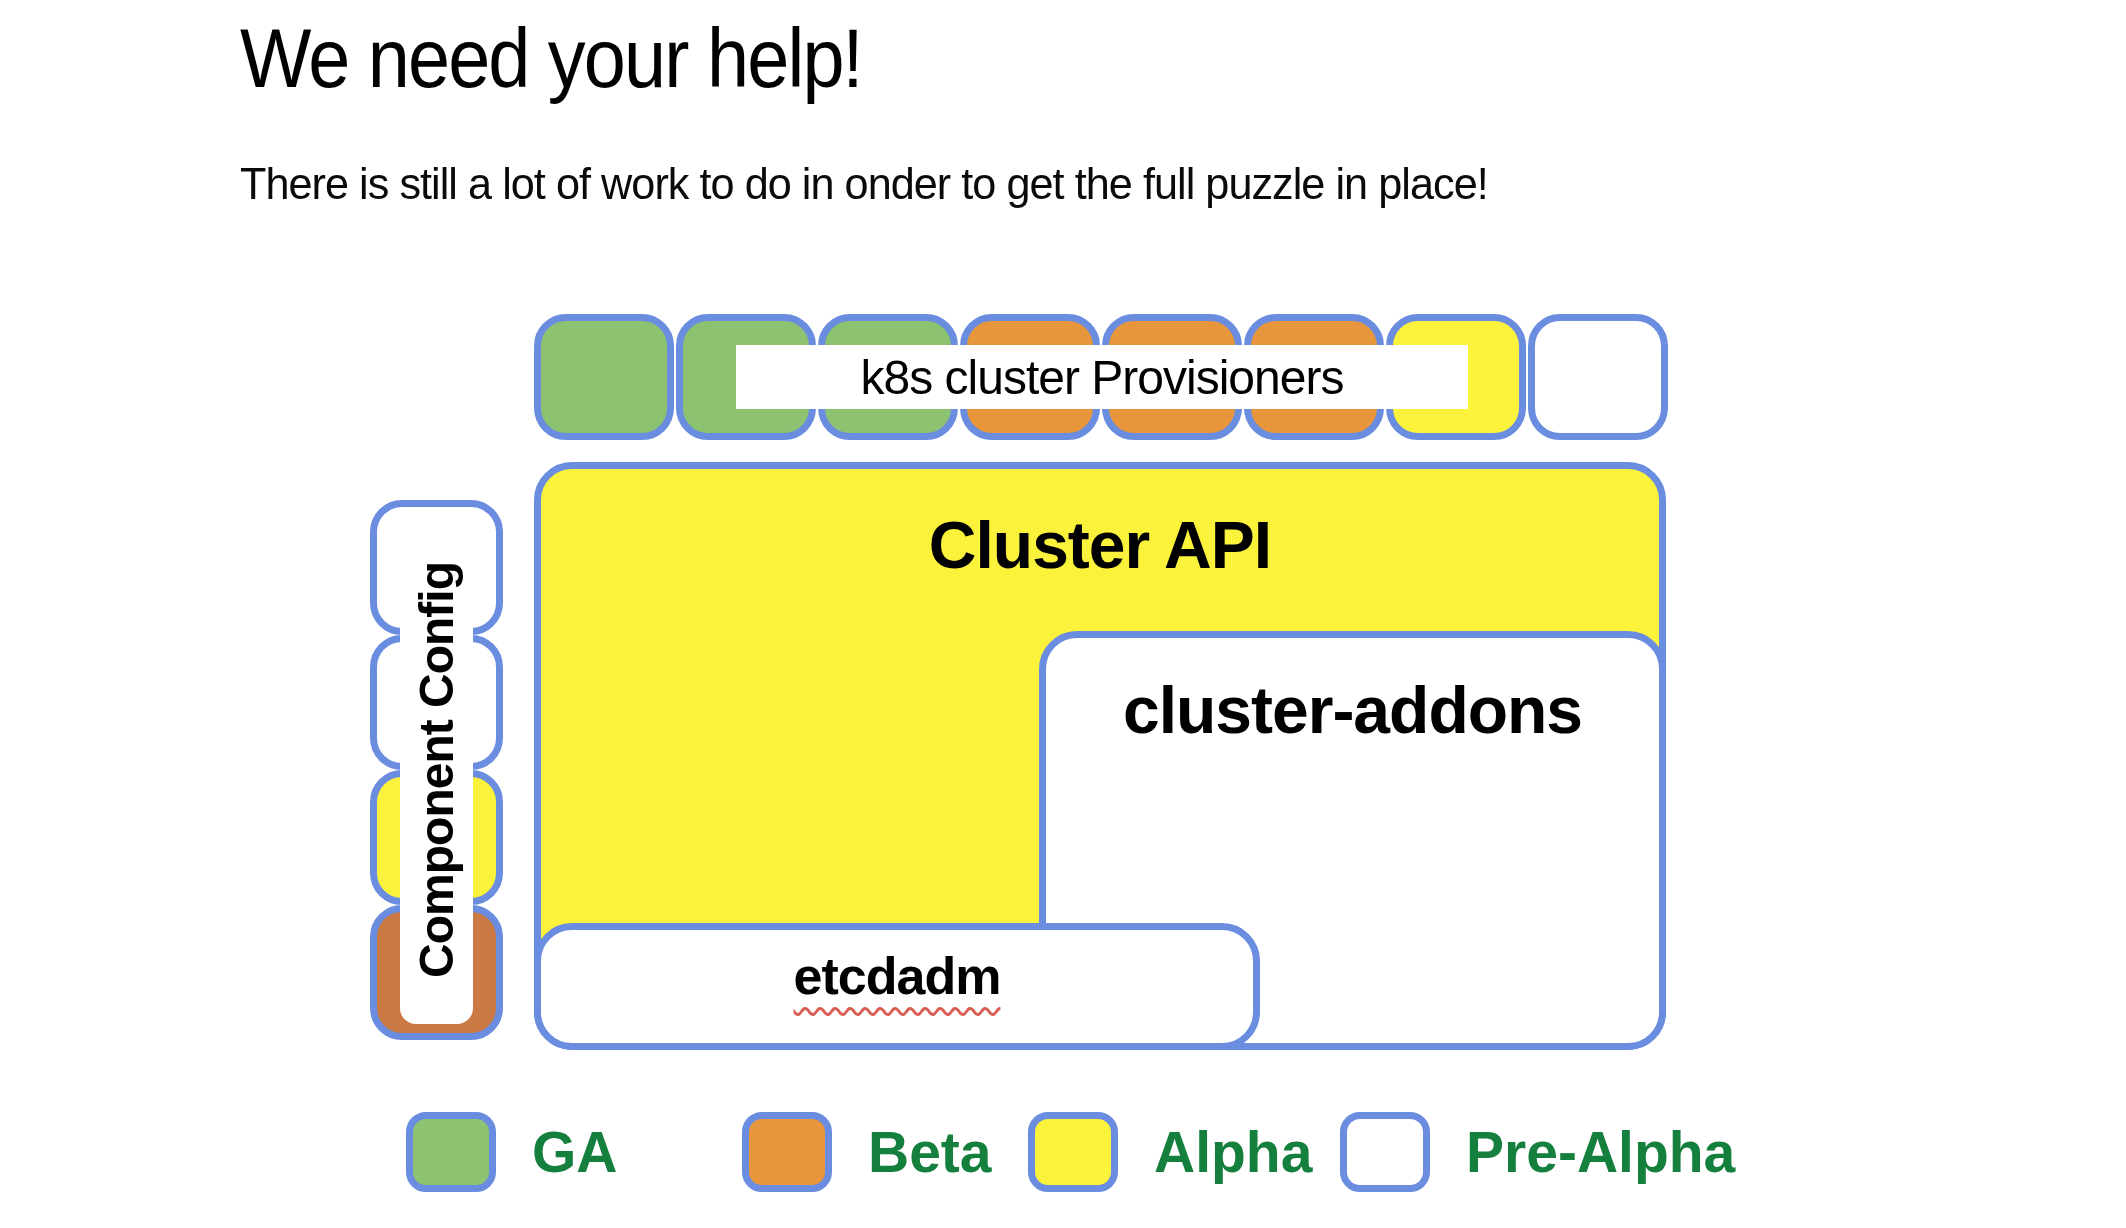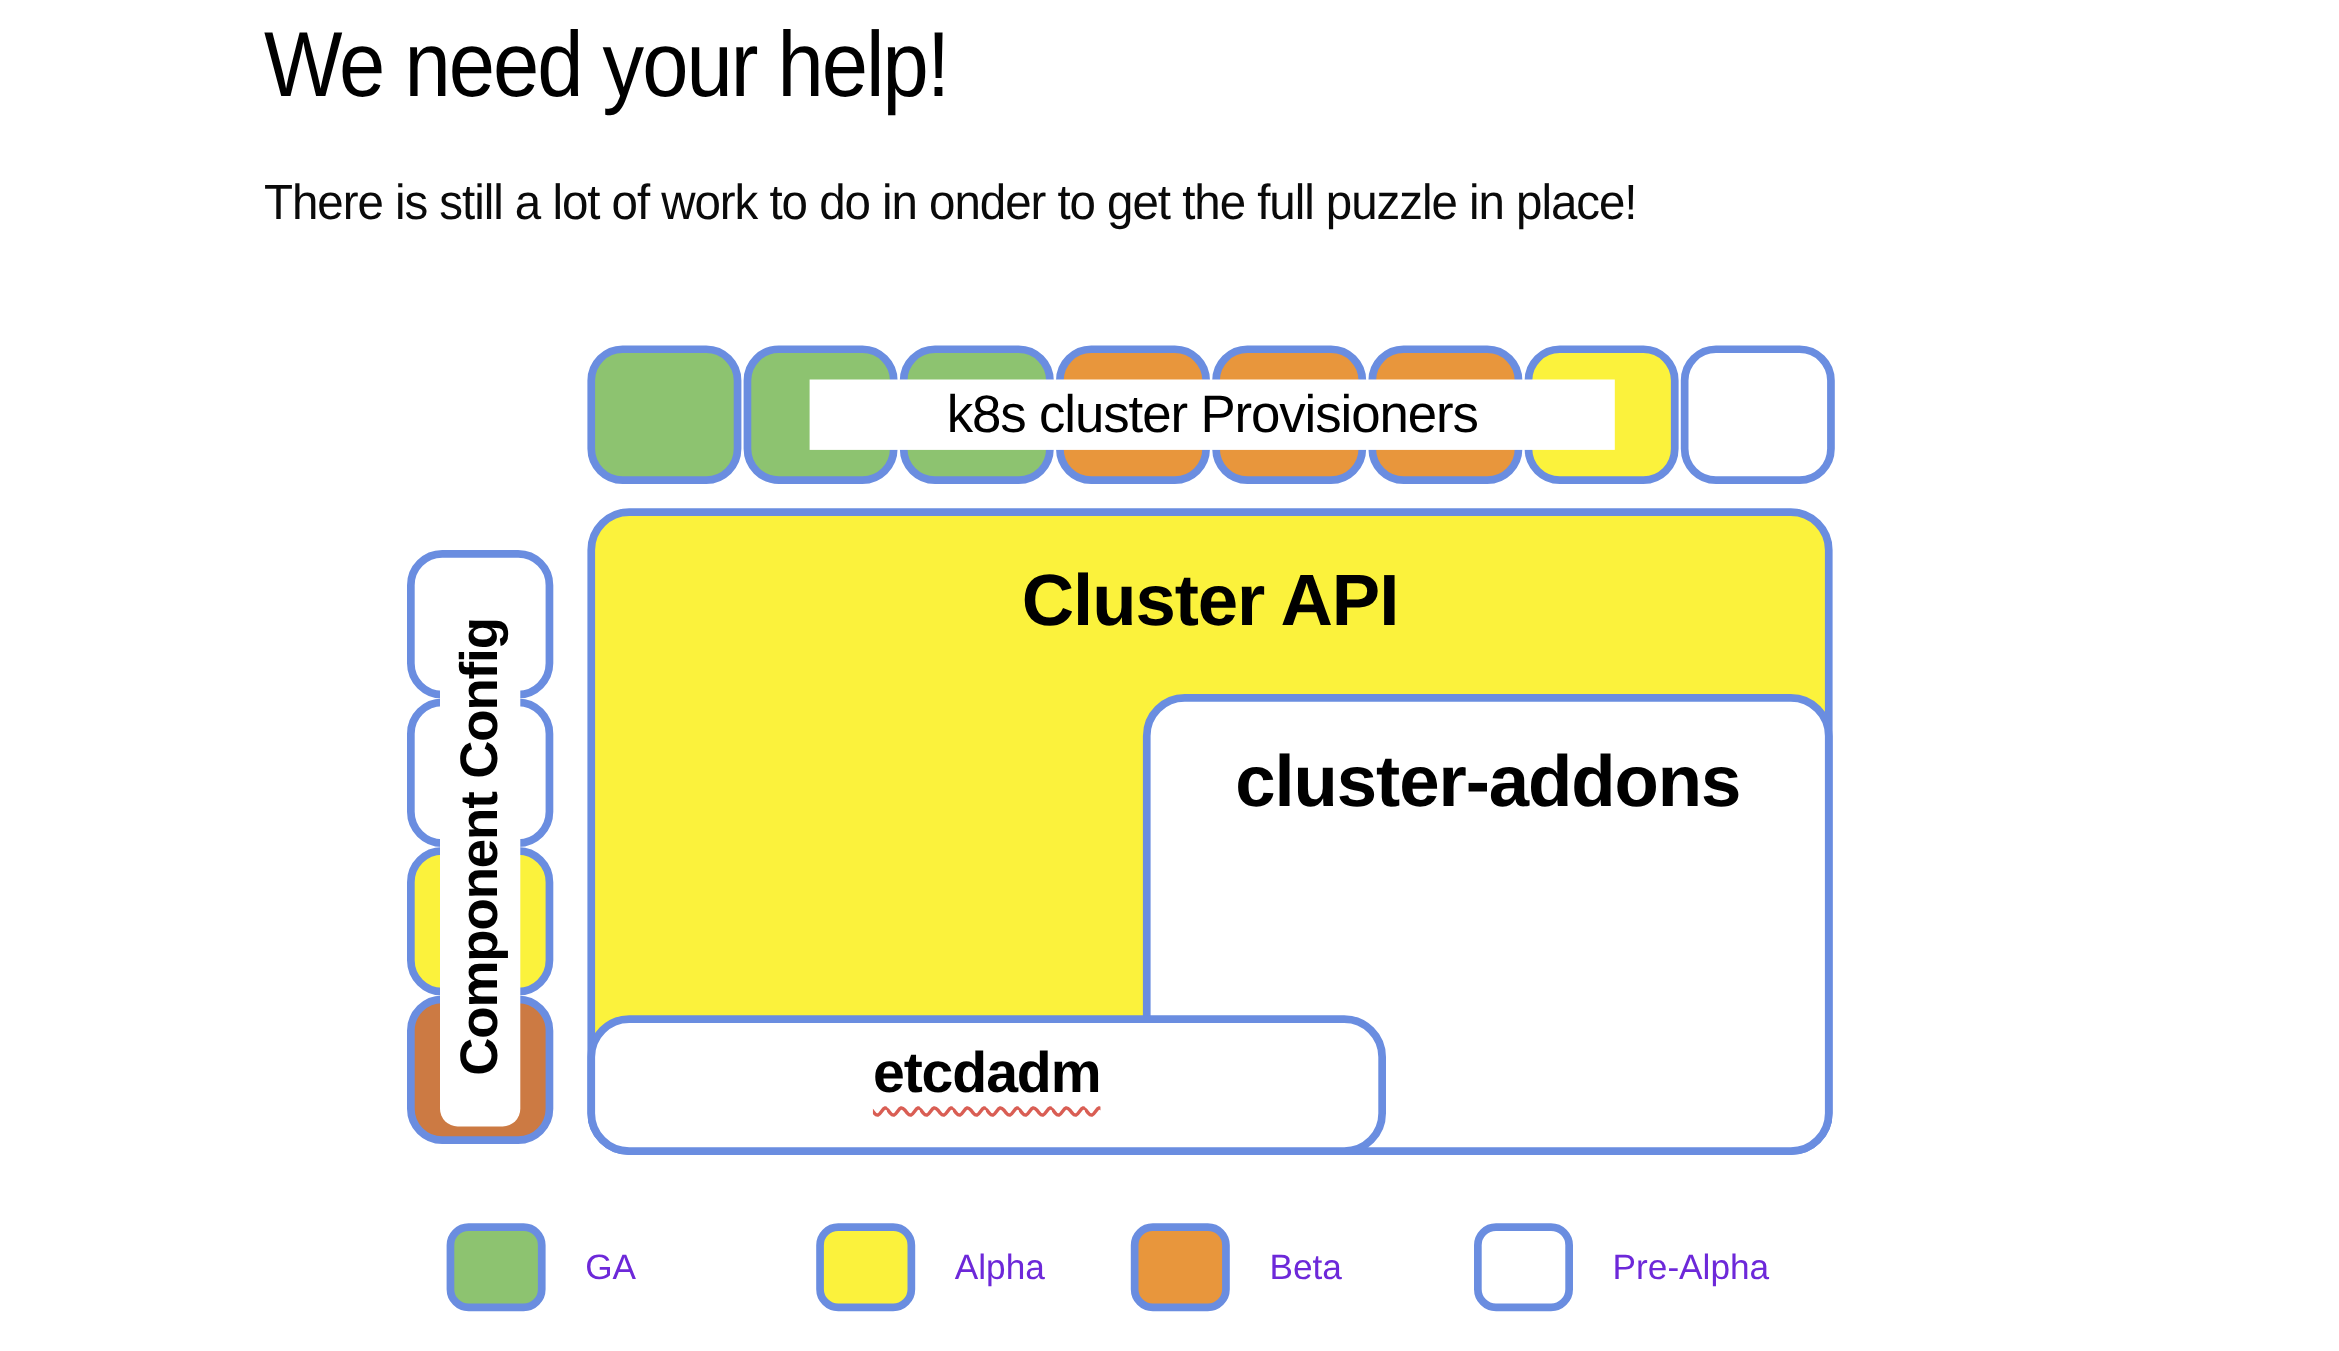--- a/index.html
+++ b/index.html
@@ -96,21 +96,21 @@
   }
 
   
   .legend { position: absolute; left: 0; top: 1112px; width: 2126px; height: 90px; }
   .legend-item { position: absolute; top: 0; display: flex; align-items: center; gap: 36px; }
   .legend-item:nth-child(1) { left: 406px; }
   .legend-item:nth-child(2) { left: 742px; }
   .legend-item:nth-child(3) { left: 1028px; }
   .legend-item:nth-child(4) { left: 1340px; }
   .legend-swatch { width: 90px; height: 80px; border-radius: 20px; }
-  .legend-text { font-size: 32px; font-weight: 400; color: #6d28d9; white-space: nowrap; }
+  .legend-text { font-size: 57px; font-weight: 700; color: #15803d; white-space: nowrap; }
 </style>
 </head>
 <body>
 
 <div class="slide">
 
   <h1 class="title">We need your help!</h1>
   <p class="subtitle">There is still a lot of work to do in onder to get the full puzzle in place!</p>
 
   <div class="prov-row">
@@ -151,26 +151,26 @@
       <span class="squiggle">etcdadm</span>
     </div>
   </div>
 
   <div class="legend">
       <div class="legend-item">
         <div class="piece legend-swatch status-ga"></div>
         <div class="legend-text">GA</div>
       </div>
       <div class="legend-item">
+        <div class="piece legend-swatch status-beta"></div>
+        <div class="legend-text">Beta</div>
+      </div>
+      <div class="legend-item">
         <div class="piece legend-swatch status-alpha"></div>
         <div class="legend-text">Alpha</div>
-      </div>
-      <div class="legend-item">
-        <div class="piece legend-swatch status-beta"></div>
-        <div class="legend-text">Beta</div>
       </div>
       <div class="legend-item">
         <div class="piece legend-swatch status-pre-alpha"></div>
         <div class="legend-text">Pre-Alpha</div>
       </div>
     </div>
 
 </div>
 
 </body></html>

